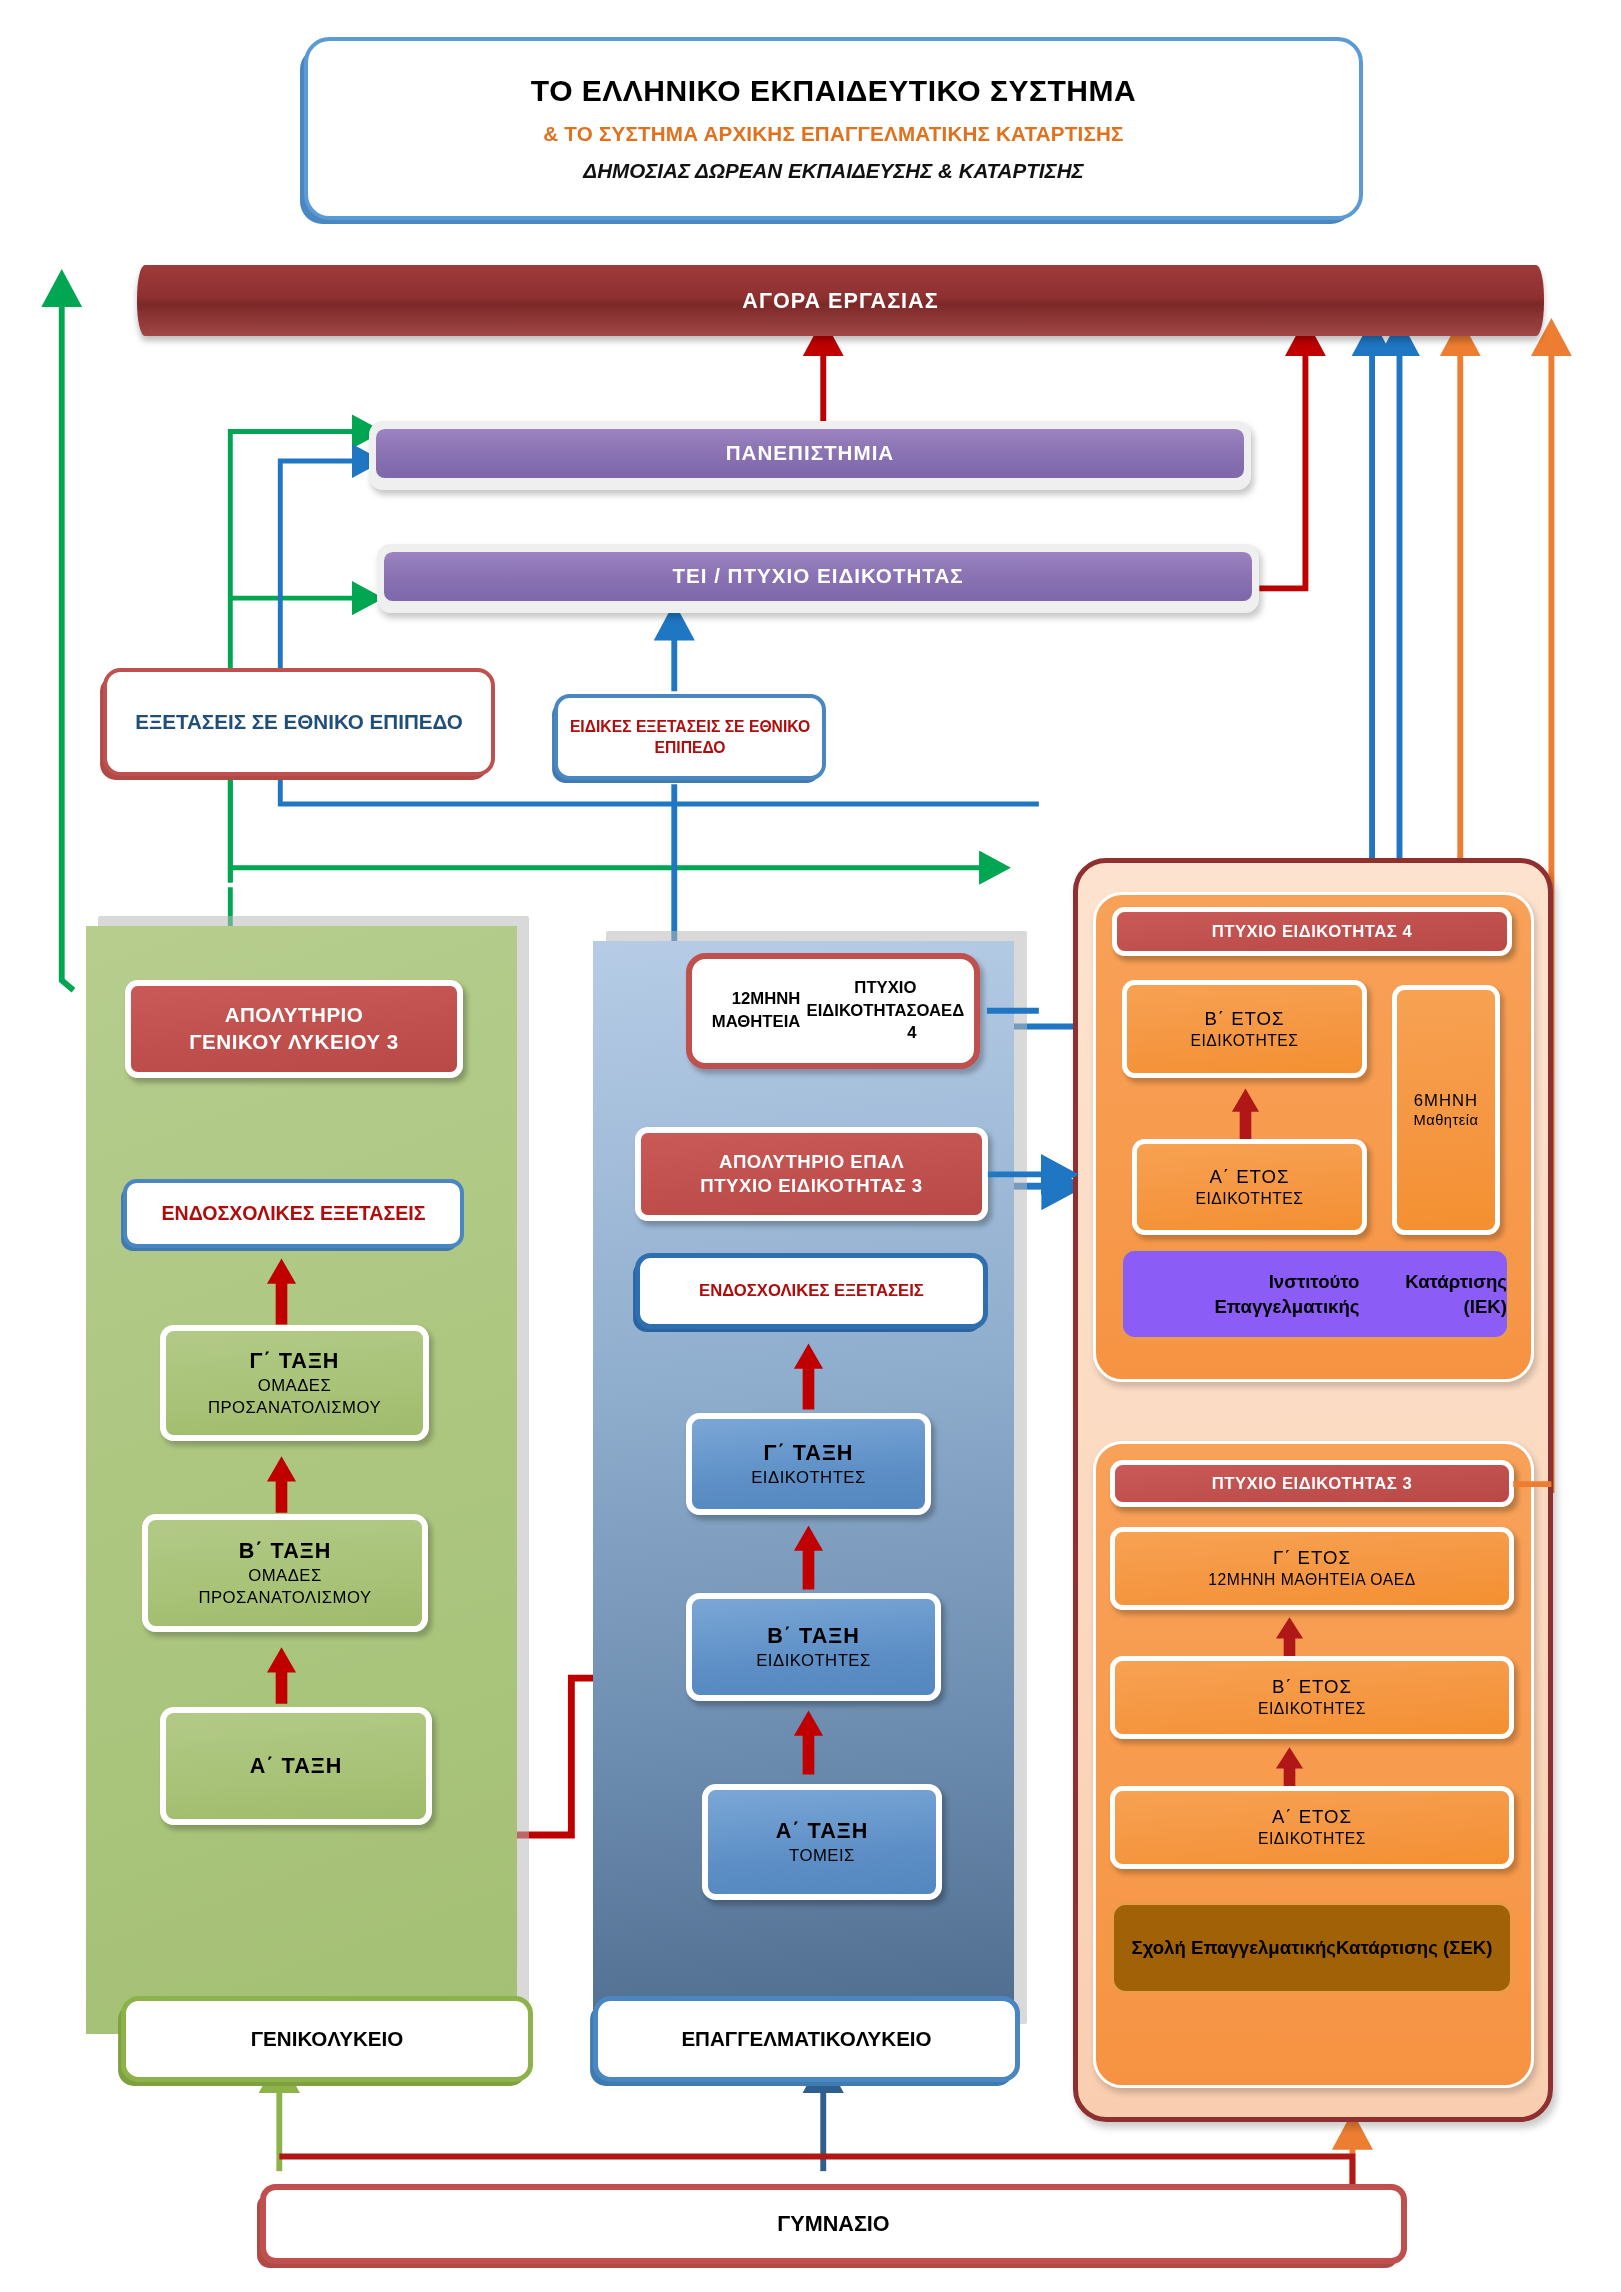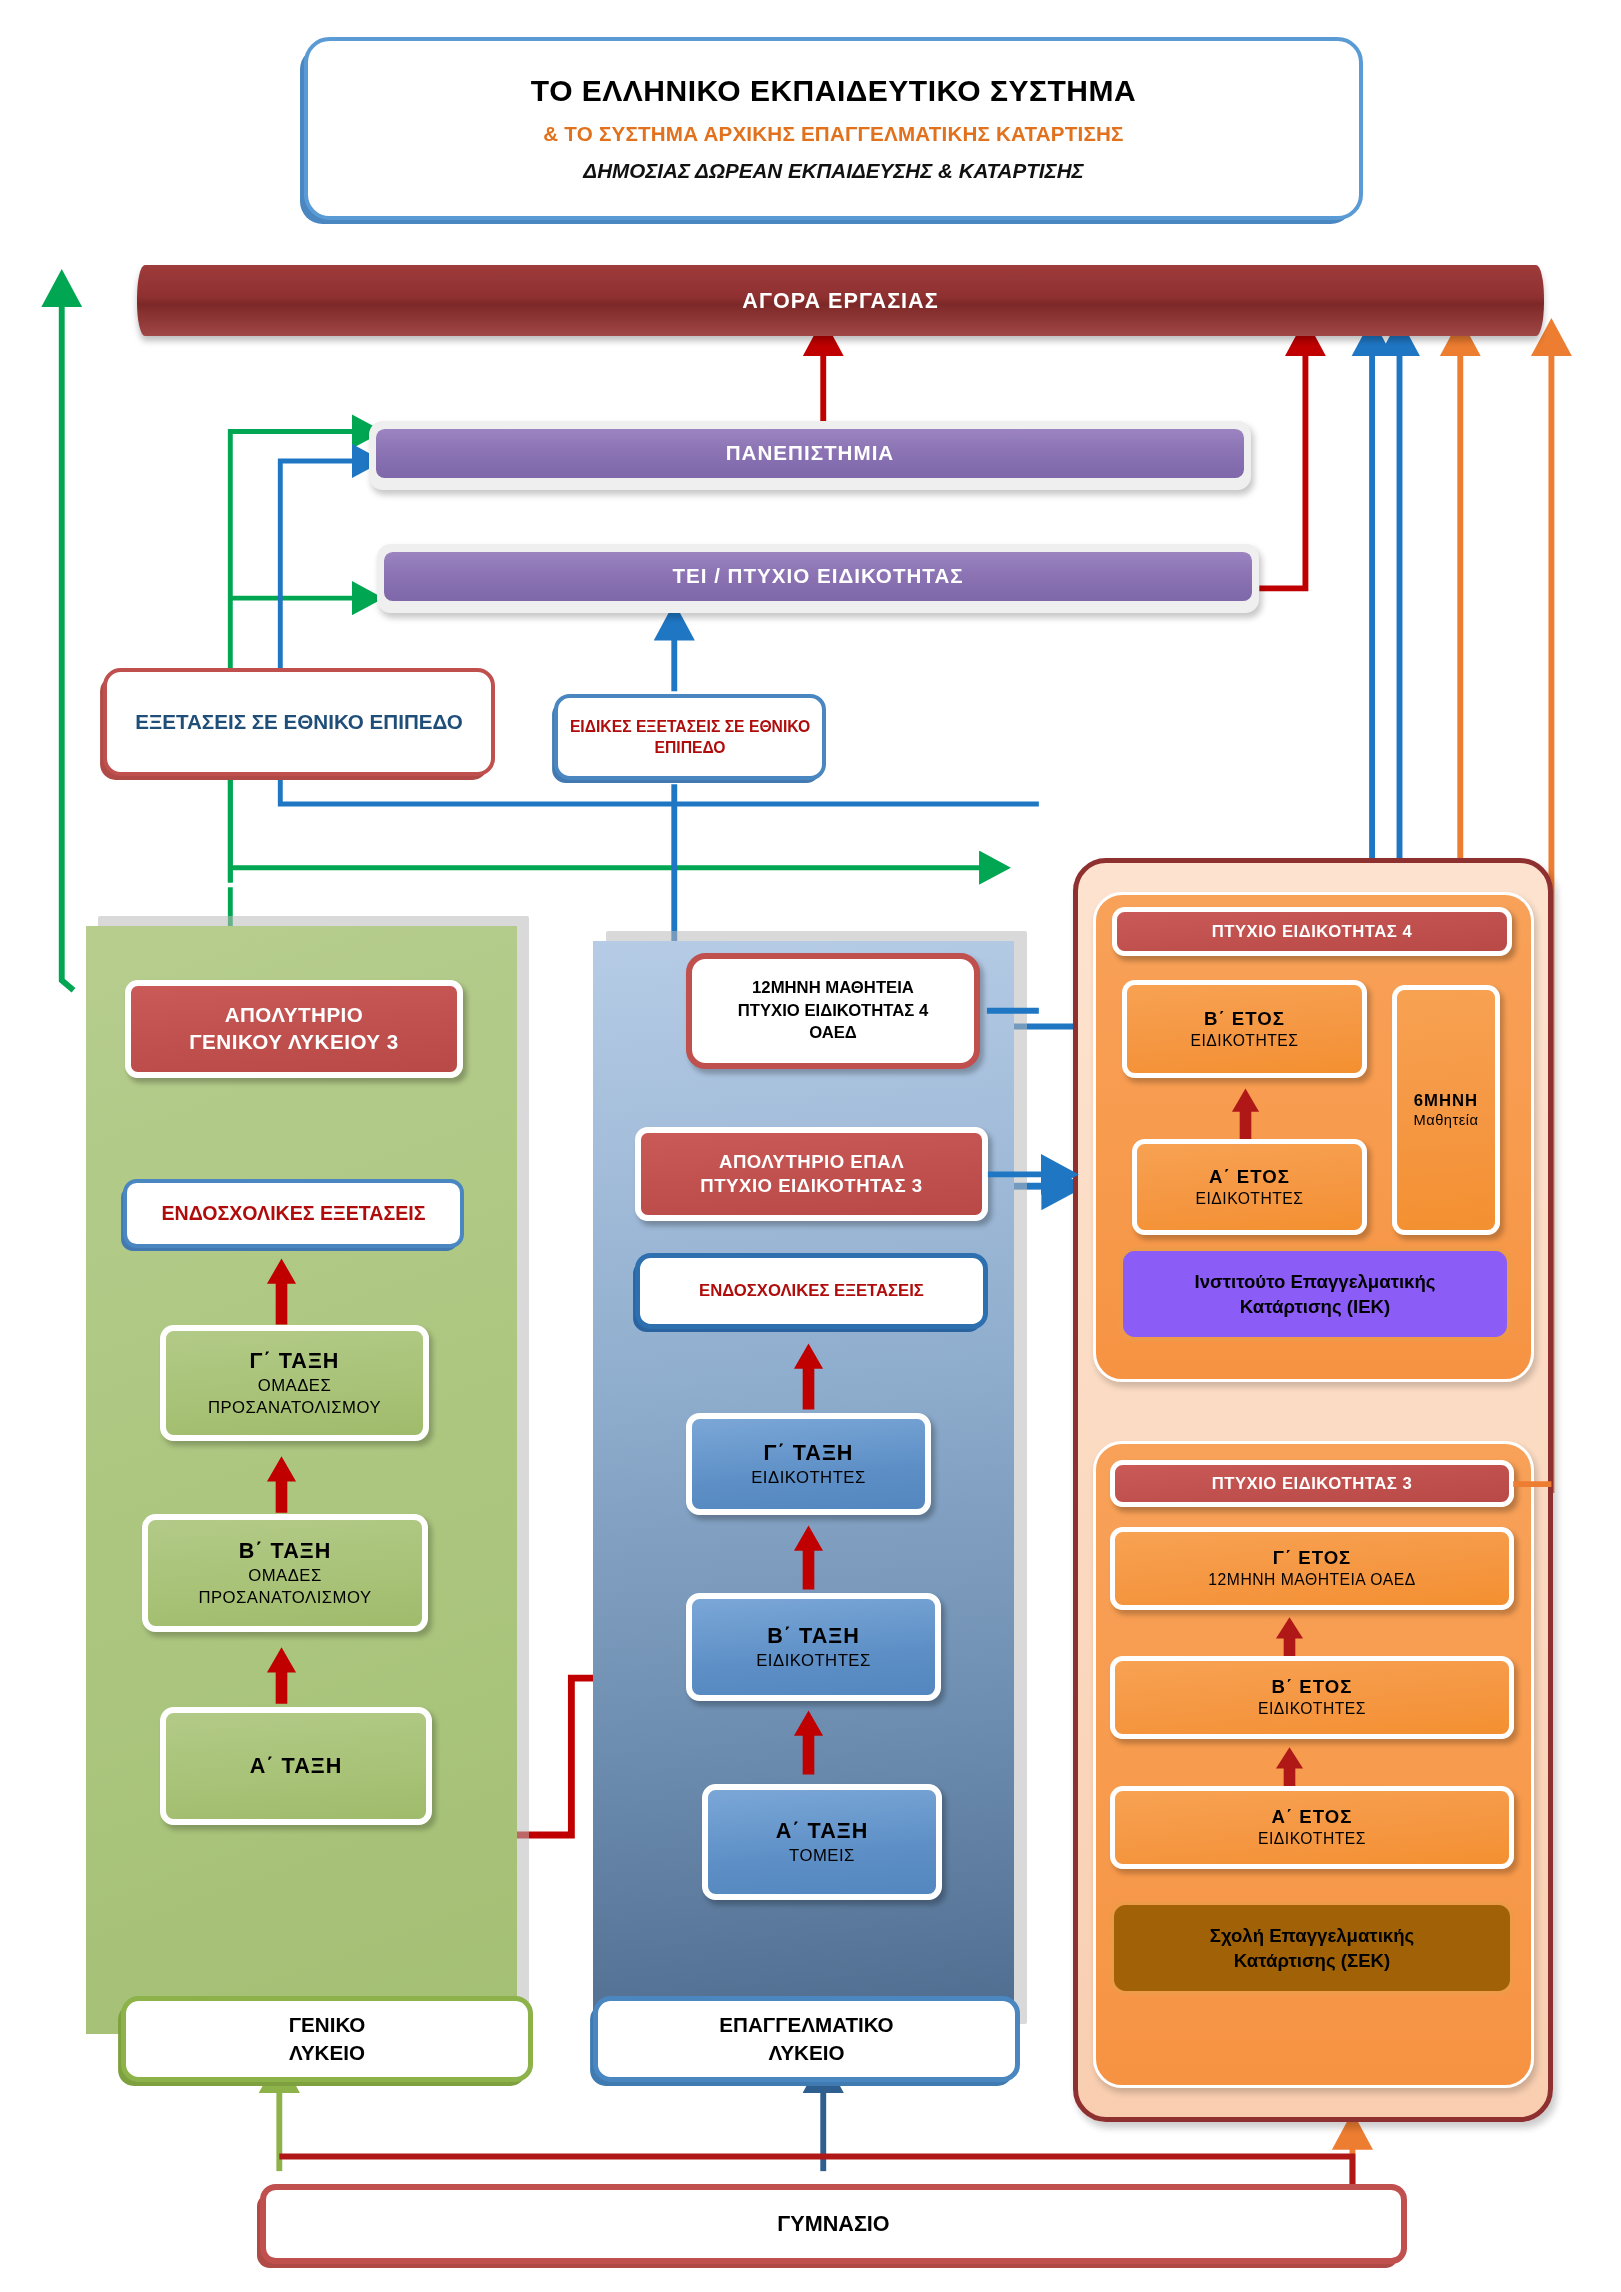--- a/index.html
+++ b/index.html
@@ -127,36 +127,36 @@
   .bnode .t1 { font-size:21.6px; letter-spacing:1px; }
   .bnode .t2 { font-size:16.7px; letter-spacing:0.5px; }
 
   
   .onode {
     background:linear-gradient(175deg,#f7a252 0%,#f59641 60%,#f39030 100%);
     border:5.9px solid #ffffff;
     box-shadow:3.9px 4.9px 4.9px rgba(0,0,0,.22);
     color:#000; border-radius:12.7px;
   }
-  .onode .t1 { font-size:18.6px; font-weight:bold; letter-spacing:1px; }
+  .onode .t1 { font-size:18.6px; font-weight:normal; letter-spacing:1px; }
   .onode .t2 { font-size:15.7px; letter-spacing:0.5px; }
 
   
   .rnode {
     background:linear-gradient(175deg,#ca5a57 0%,#c0504d 55%,#b84946 100%);
     border:6.9px solid #ffffff;
     box-shadow:3.9px 4.9px 4.9px rgba(0,0,0,.25);
     color:#fff; border-radius:12.7px;
   }
   .rnode .t1 { font-size:20.6px; font-weight:bold; letter-spacing:0.5px; }
 
   
   .wbox {
     background:#fff;
-    display:flex; flex-direction:column; align-items:center; justify-content:center;
+    display:flex; flex-direction:row; align-items:center; justify-content:center;
     text-align:right; line-height:1.35;
   }
 
   svg.overlay { position:absolute; left:0; top:0; width:1621px; height:2293px; pointer-events:none; }
 </style>
 </head>
 <body>
 
 <div id="stage">
 

